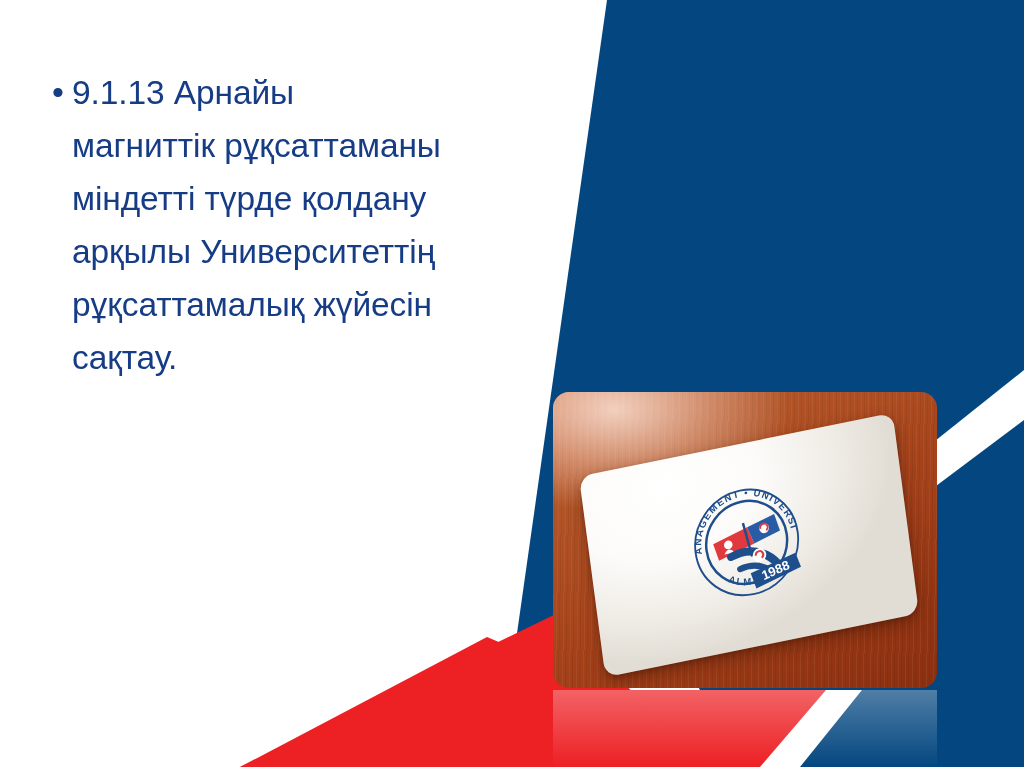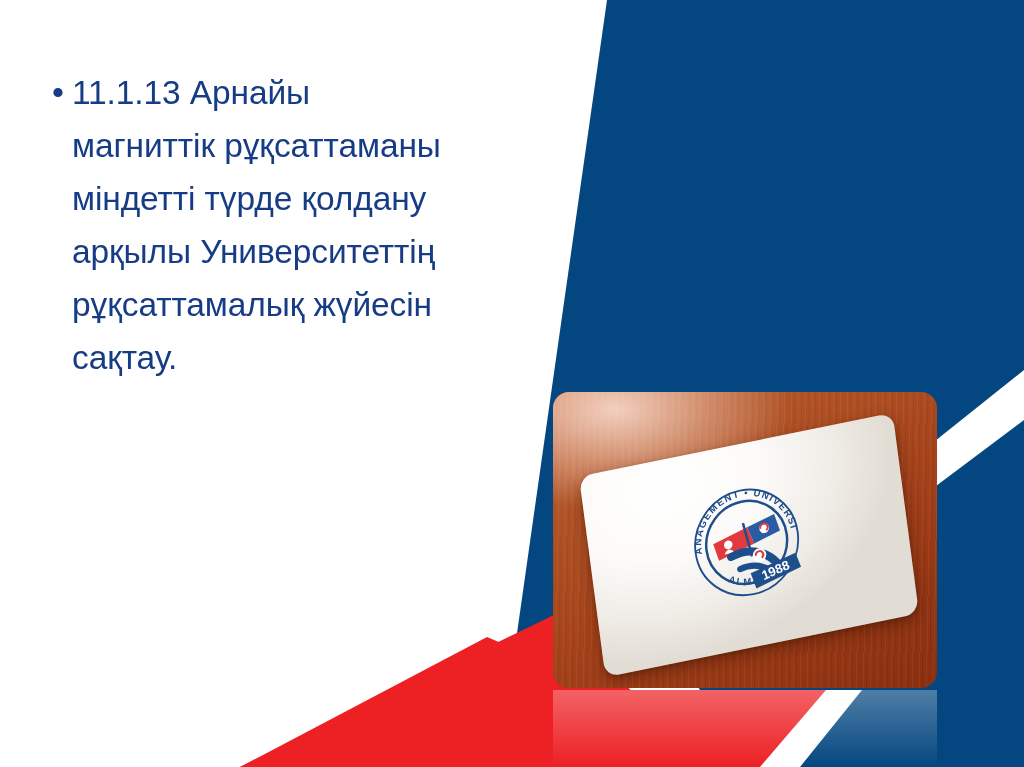--- a/index.html
+++ b/index.html
@@ -139,21 +139,21 @@
     <polygon points="240,767 700,767 560,612" fill="#ED2024"></polygon>
 
     <polygon points="1024,690 1024,767 776,767 846,690" fill="#044780"></polygon>
 
     <polygon points="826,690 862,690 800,767 760,767" fill="#ffffff"></polygon>
   </svg>
 
   <div id="body-text">
     <div class="bullet-row">
       <div class="bullet-dot">•</div>
-      <div class="bullet-text">11.1.13 Арнайы магниттік рұқсаттаманы міндетті түрде қолдану  арқылы Университеттің рұқсаттамалық жүйесін сақтау.</div>
+      <div class="bullet-text">9.1.13 Арнайы магниттік рұқсаттаманы міндетті түрде қолдану  арқылы Университеттің рұқсаттамалық жүйесін сақтау.</div>
     </div>
   </div>
 
   <div id="photo-frame">
     <div id="photo-inner"></div>
 
     <div id="access-card">
       <svg id="card-logo" viewBox="0 0 200 200">
         <defs>
           <path id="arcTop" d="M 26,100 A 74,74 0 0 1 174,100"></path>

